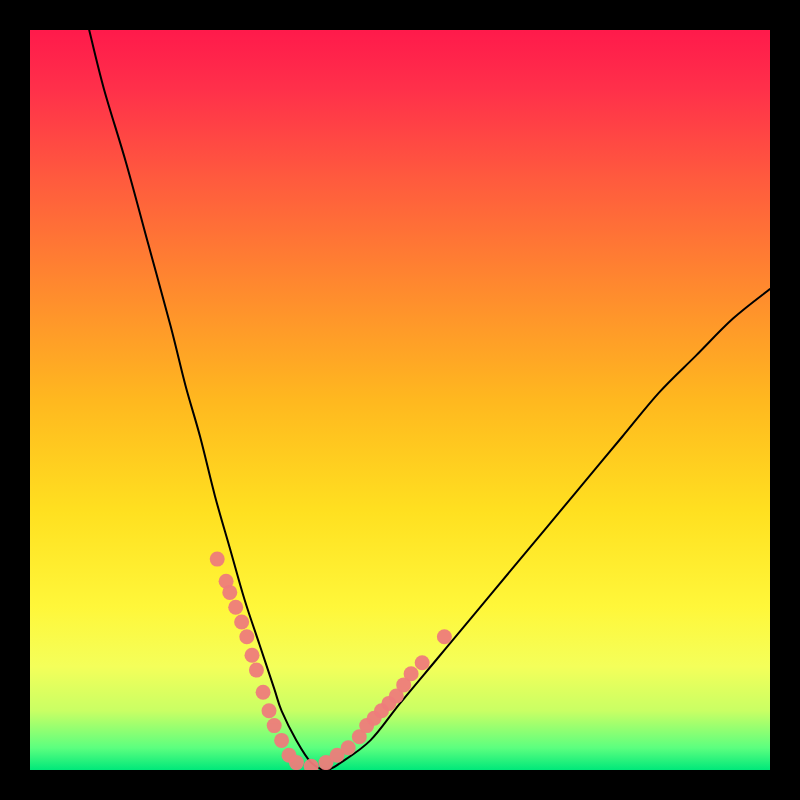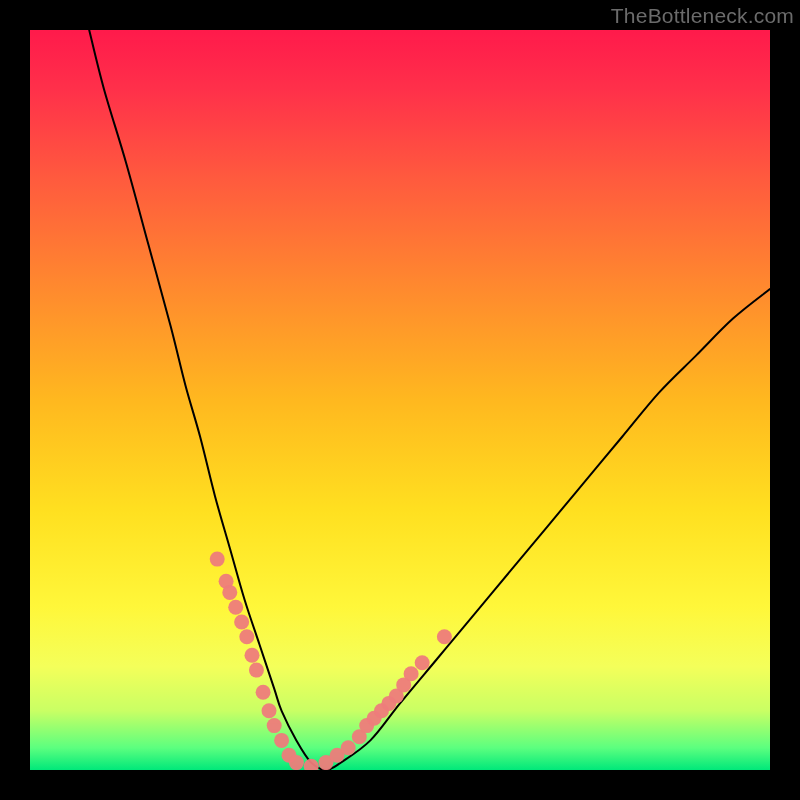--- a/index.html
+++ b/index.html
@@ -49,21 +49,20 @@
   svg.curve {
     position: absolute;
     left: 0; top: 0;
     width: 740px; height: 740px;
   }
 </style>
 </head>
 <body>
 
 <div class="frame">
-  <div class="watermark">TheBottleneck.com</div>
   <div class="plot">
     <svg class="curve" viewBox="0 0 740 740" preserveAspectRatio="none">
       <g id="curve-path">
           <path d="M 59.2 0 C 61.66666666666667 9.866666666666655, 67.83333333333333 36.99999999999993, 74 59.19999999999993 C 80.16666666666667 81.39999999999993, 88.8 107.30000000000003, 96.2 133.20000000000005 C 103.60000000000001 159.10000000000005, 111 187.4666666666667, 118.4 214.60000000000002 C 125.80000000000001 241.73333333333335, 134.43333333333334 272.56666666666666, 140.6 296 C 146.76666666666665 319.43333333333334, 150.46666666666667 336.7, 155.4 355.2 C 160.33333333333334 373.7, 165.26666666666668 388.5, 170.20000000000002 407 C 175.13333333333335 425.5, 180.06666666666666 447.7, 185 466.2 C 189.93333333333334 484.7, 194.86666666666667 500.73333333333335, 199.8 518 C 204.73333333333335 535.2666666666667, 209.66666666666666 553.7666666666667, 214.6 569.8 C 219.53333333333333 585.8333333333333, 224.46666666666667 599.4000000000001, 229.4 614.2 C 234.33333333333334 629, 240.5 647.5, 244.20000000000002 658.6 C 247.90000000000003 669.7, 247.90000000000003 672.1666666666666, 251.60000000000002 680.8 C 255.3 689.4333333333333, 261.46666666666664 701.7666666666667, 266.4 710.4 C 271.3333333333333 719.0333333333333, 276.26666666666665 727.6666666666667, 281.2 732.6 C 286.1333333333333 737.5333333333333, 291.06666666666666 740, 296 740 C 300.93333333333334 740, 303.4 737.5333333333333, 310.8 732.6 C 318.20000000000005 727.6666666666667, 330.53333333333336 720.2666666666667, 340.40000000000003 710.4 C 350.2666666666667 700.5333333333333, 358.9 686.9666666666667, 370 673.4 C 381.1 659.8333333333333, 394.66666666666674 643.8, 407.00000000000006 629 C 419.33333333333337 614.2, 431.6666666666667 599.4, 444 584.6 C 456.3333333333333 569.8000000000001, 468.6666666666667 555, 481 540.2 C 493.3333333333333 525.4000000000001, 505.6666666666667 510.59999999999997, 518 495.79999999999995 C 530.3333333333334 480.99999999999994, 542.6666666666666 466.2, 555 451.4 C 567.3333333333334 436.59999999999997, 579.6666666666666 421.8, 592 407 C 604.3333333333334 392.2, 616.6666666666666 376.16666666666663, 629 362.59999999999997 C 641.3333333333334 349.0333333333333, 653.6666666666666 337.9333333333333, 666 325.59999999999997 C 678.3333333333334 313.26666666666665, 690.6666666666666 299.70000000000005, 703 288.6 C 715.3333333333334 277.5, 733.8333333333334 263.93333333333334, 740 259" fill="none" stroke="#000000" stroke-width="2" stroke-linecap="round"></path>
         </g>
       <g id="markers-left">
           <circle cx="187.22" cy="529.1" r="7.5" fill="#ee7c7b" fill-opacity="0.95"></circle>
           <circle cx="196.10000000000002" cy="551.3" r="7.5" fill="#ee7c7b" fill-opacity="0.95"></circle>
           <circle cx="199.8" cy="562.4" r="7.5" fill="#ee7c7b" fill-opacity="0.95"></circle>
           <circle cx="205.72000000000003" cy="577.2" r="7.5" fill="#ee7c7b" fill-opacity="0.95"></circle>

